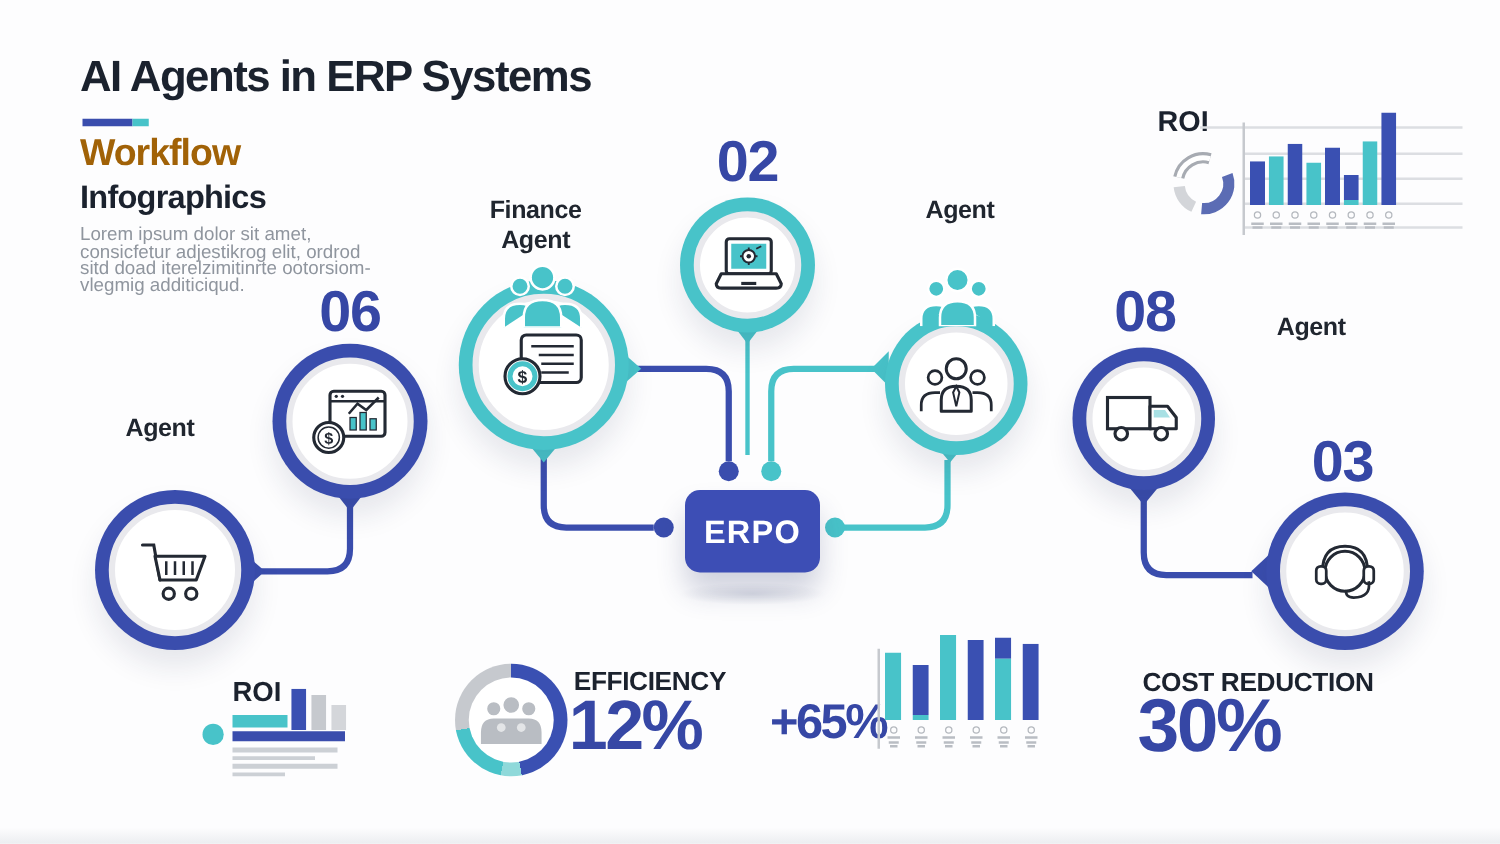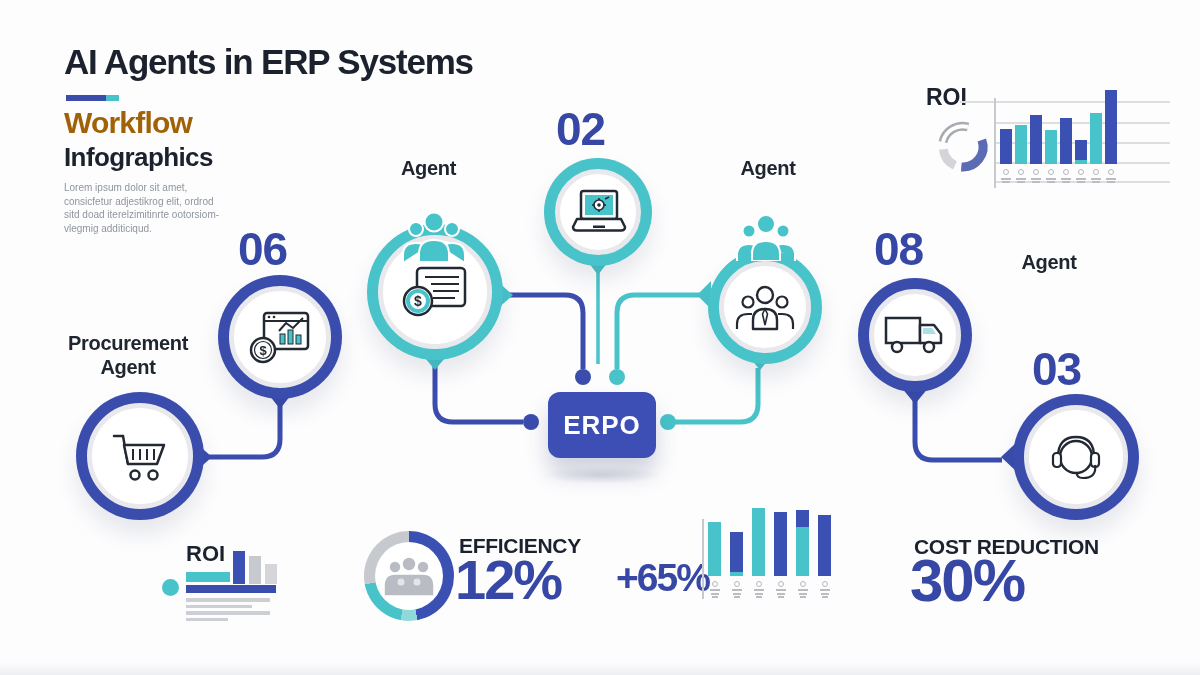--- a/index.html
+++ b/index.html
@@ -6,28 +6,28 @@
   body{width:1200px;height:675px;position:relative;overflow:hidden;background:#fdfdfe;
        font-family:"Liberation Sans", sans-serif;color:#1e2531;}
   .abs{position:absolute;}
   
   .title{left:64px;top:42px;font-size:35px;font-weight:800;letter-spacing:-1.2px;color:#1b222e;}
   .underline{left:66px;top:95px;display:flex;height:6px;}
   .underline .u-blue{width:40px;background:#3a4dad;}
   .underline .u-teal{width:13px;background:#48c3c9;}
   .sub1{left:64px;top:106px;font-size:30px;font-weight:800;letter-spacing:-0.8px;color:#a16207;}
   .sub2{left:64px;top:142px;font-size:26px;font-weight:800;letter-spacing:-0.6px;color:#1b222e;}
-  .desc{left:64px;top:181px;font-size:10px;line-height:13.5px;color:#8f959e;}
+  .desc{left:64px;top:181px;font-size:15px;line-height:13.5px;color:#8f959e;}
   
   .node{position:absolute;border-radius:50%;box-shadow:0 14px 22px rgba(30,40,80,.10);}
   .node.blue{background:#3a4dad;}
   .node.teal{background:#48c3c9;}
   .node .inner{position:absolute;inset:11px;background:#fff;border-radius:50%;
                border:5px solid #e9e9ed;display:flex;align-items:center;justify-content:center;}
-  .num{position:absolute;font-size:46px;font-weight:800;color:#3647a5;text-align:left;letter-spacing:-1px;}
+  .num{position:absolute;font-size:46px;font-weight:800;color:#3647a5;text-align:center;letter-spacing:-1px;}
   .agent-label{position:absolute;text-align:center;font-weight:800;font-size:20px;line-height:24px;color:#20262f;letter-spacing:-0.3px;}
   
   .hub{left:548px;top:392px;width:108px;height:66px;background:#3d4eb5;border-radius:12px;
        display:flex;align-items:center;justify-content:center;box-shadow:0 16px 22px rgba(50,60,110,.22);}
   .hub span{color:#fff;font-size:26px;font-weight:800;letter-spacing:1px;}
   .hub-shadow{left:543px;top:466px;width:118px;height:18px;border-radius:50%;
       background:radial-gradient(ellipse at center, rgba(110,120,150,.22), rgba(110,120,150,0) 70%);}
   
   .gridline{position:absolute;height:1.5px;background:#dcdee2;}
   .vaxis{position:absolute;width:2px;background:#c6c9ce;}
@@ -99,24 +99,24 @@
   <div>sitd doad iterelzimitinrte ootorsiom-</div>
   <div>vlegmig additiciqud.</div>
 </div>
 
 <div class="num" style="left:238px;top:222px;width:84px;">06</div>
 <div class="num" style="left:556px;top:102px;width:84px;">02</div>
 <div class="num" style="left:874px;top:222px;width:84px;">08</div>
 <div class="num" style="left:1032px;top:342px;width:84px;">03</div>
 
 <div class="agent-label" style="left:33px;top:331px;width:190px;">
-  <div>Procurement</div>
   <div>Agent</div>
 </div>
 <div class="agent-label" style="left:356px;top:156px;width:145px;">
+  <div>Finance</div>
   <div>Agent</div>
 </div>
 <div class="agent-label" style="left:698px;top:156px;width:140px;">
   <div>Agent</div>
 </div>
 <div class="agent-label" style="left:953px;top:250px;width:192px;">
   <div>Agent</div>
 </div>
 
 <div class="node blue" style="left:218px;top:275px;width:124px;height:124px;">

